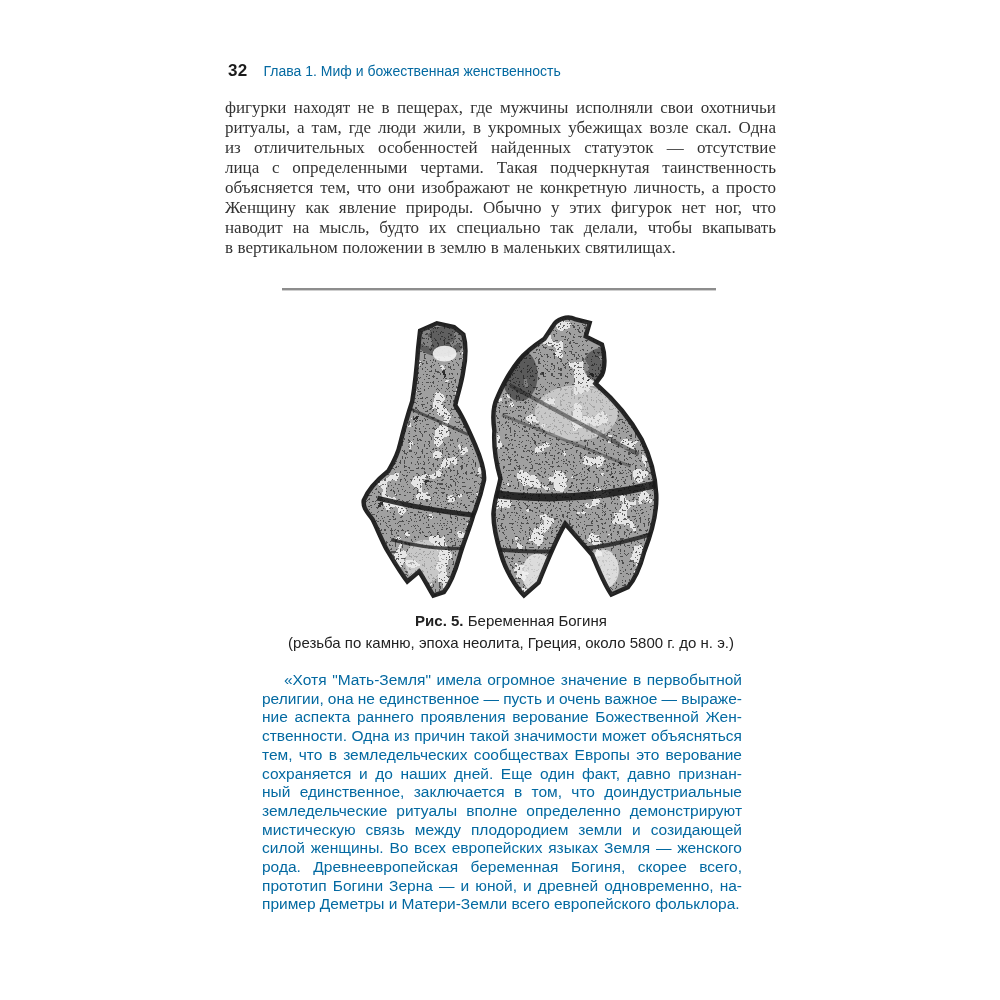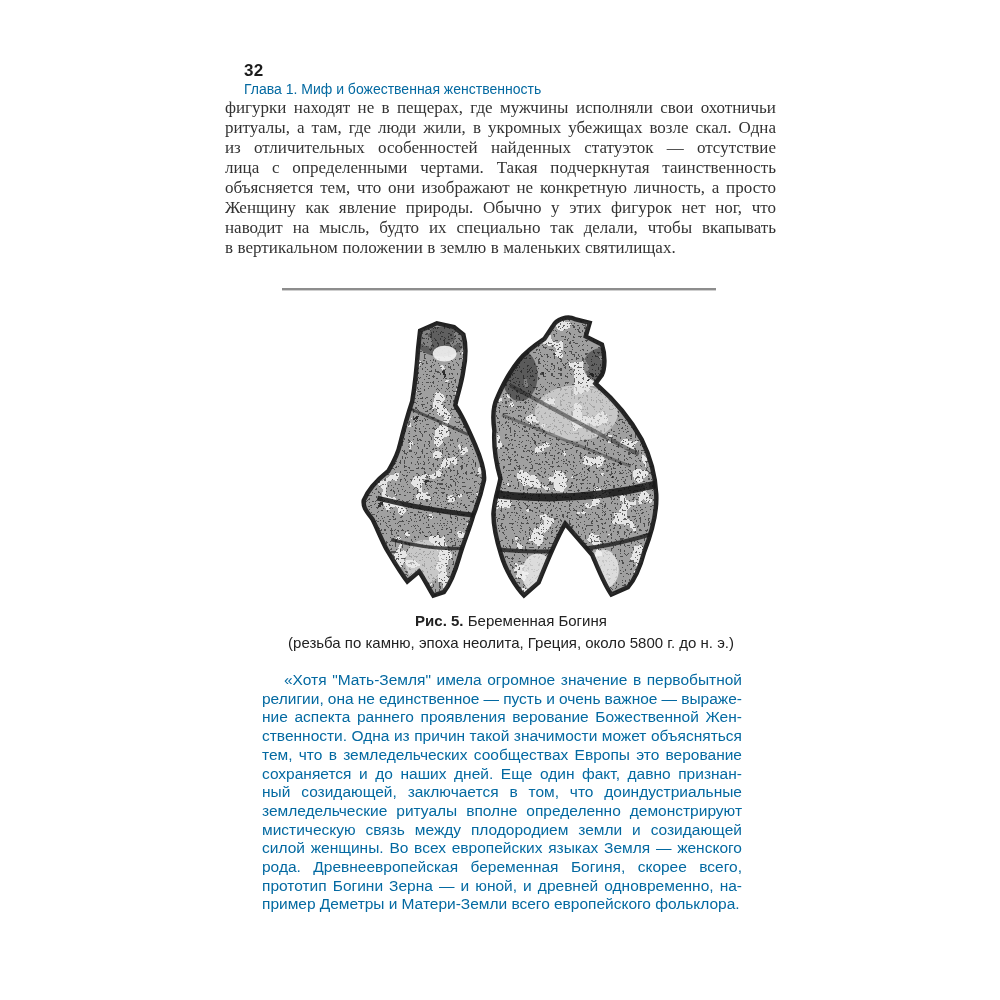--- a/index.html
+++ b/index.html
@@ -1,21 +1,21 @@
 <!DOCTYPE html>
 <html lang="ru"><head>
 <meta charset="utf-8">
 <style>
   html,body { margin:0; padding:0; background:#ffffff; }
   .page {
     position:relative; width:1000px; height:1000px; background:#ffffff;
     font-family:"Liberation Sans", sans-serif; overflow:hidden;
   }
   
-  .header { position:absolute; left:228px; top:61px; display:flex; align-items:baseline;flex-direction:column; }
+  .header { position:absolute; left:228px; top:61px; display:flex; align-items:baseline; }
   .page-num { font-weight:bold; font-size:17px; color:#1c1c1c; letter-spacing:0.3px; }
   .chapter  { font-size:14px; color:#0369a1; margin-left:16px; }
 
   
   .para1 {
     position:absolute; left:225px; top:98px; width:551px;
     font-family:"Liberation Serif", serif; font-size:17px; line-height:20px; color:#333333;
   }
   
   .para2 {
@@ -286,21 +286,21 @@
         <span>наших</span>
         <span>дней.</span>
         <span>Еще</span>
         <span>один</span>
         <span>факт,</span>
         <span>давно</span>
         <span>признан-</span>
       </div>
       <div class="jline">
         <span>ный</span>
-        <span>созидающей,</span>
+        <span>единственное,</span>
         <span>заключается</span>
         <span>в</span>
         <span>том,</span>
         <span>что</span>
         <span>доиндустриальные</span>
       </div>
       <div class="jline">
         <span>земледельческие</span>
         <span>ритуалы</span>
         <span>вполне</span>

